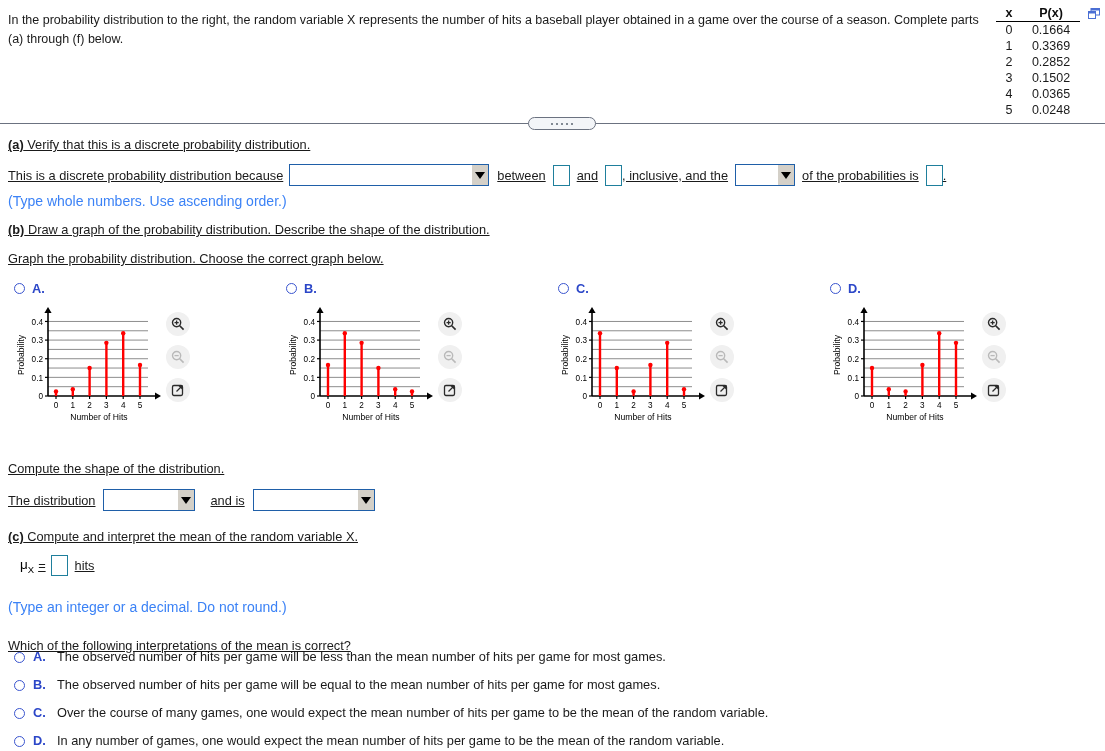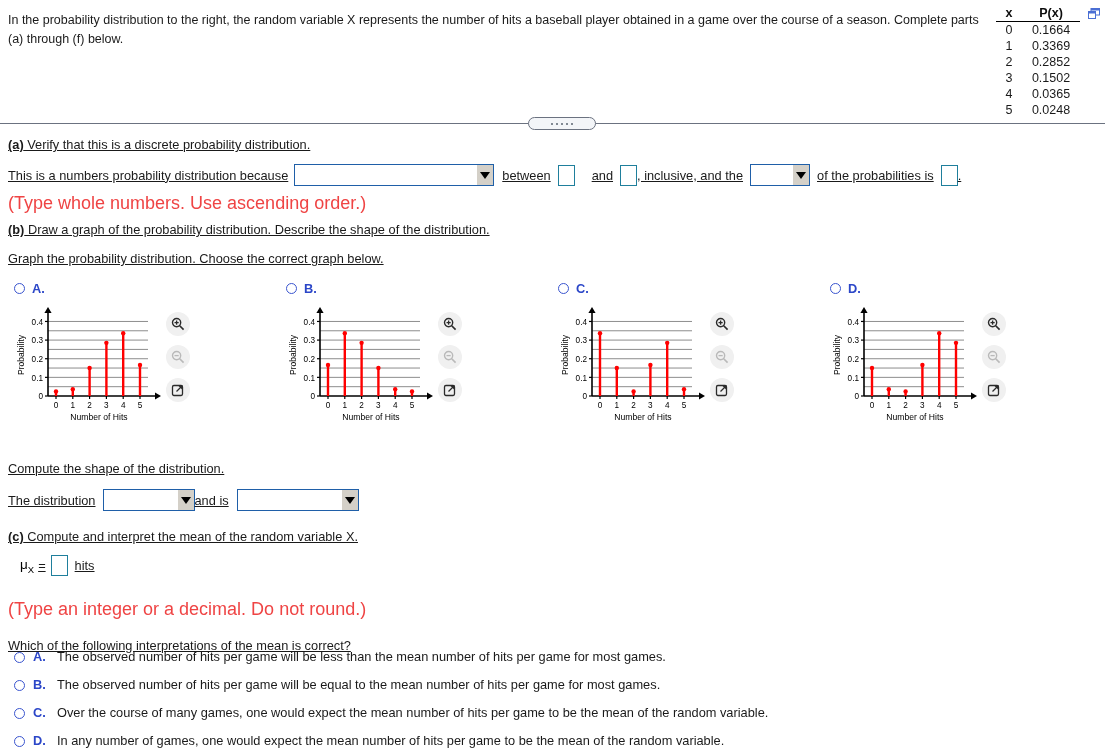--- a/index.html
+++ b/index.html
@@ -52,21 +52,21 @@
   }
   .splitter-handle i {
     width: 2px; height: 2px; background: #5b6472; border-radius: 50%; display: block;
   }
 
   
   .body { position: absolute; left: 0; top: 131px; width: 1105px; height: 620px; }
 
   .q-line { font-size: 12.8px; color: #1a1a1a; line-height: 17px; text-decoration: underline; }
   .q-label { font-weight: bold; }
-  .hint { color: #ef4444; font-size: 18px; }
+  .hint { color: #3b82f6; font-size: 14px; }
   .blue-letter { color: #2b46c8; font-weight: bold; }
 
   .row { display: flex; align-items: center; }
 
   
   .select-box {
     border: 1.4px solid #1f5fa8; background: #ffffff; height: 22px;
     display: inline-flex; align-items: stretch; justify-content: flex-end;
     vertical-align: middle; cursor: pointer;
   }
@@ -182,27 +182,27 @@
     </div>
   </div>
 
   <div class="body">
 
     <div style="position:absolute;left:8px;top:5px;" class="q-line">
       <span class="q-label">(a)</span><span> Verify that this is a discrete probability distribution.</span>
     </div>
 
     <div class="row" style="position:absolute;left:8px;top:33px;">
-      <span class="q-line">This is a numbers probability distribution because</span>
+      <span class="q-line">This is a discrete probability distribution because</span>
       <span class="select-box" style="width:200px;margin-left:6px;">
         <span class="select-arrow"></span>
       </span>
       <span class="q-line" style="margin-left:8px;">between</span>
       <span class="tiny-input" style="margin-left:7px;"></span>
-      <span class="q-line" style="margin-left:17px;">and</span>
+      <span class="q-line" style="margin-left:7px;">and</span>
       <span class="tiny-input" style="margin-left:7px;"></span>
       <span class="q-line">, inclusive, and the</span>
       <span class="select-box" style="width:60px;margin-left:7px;">
         <span class="select-arrow"></span>
       </span>
       <span class="q-line" style="margin-left:7px;">of the probabilities is</span>
       <span class="tiny-input" style="margin-left:7px;"></span>
       <span class="q-line">.</span>
     </div>
 
@@ -545,21 +545,21 @@
         </div>
       </div>
 
     <div style="position:absolute;left:8px;top:329px;" class="q-line">Compute the shape of the distribution.</div>
 
     <div class="row" style="position:absolute;left:8px;top:358px;">
       <span class="q-line">The distribution</span>
       <span class="select-box" style="width:92px;margin-left:7px;">
         <span class="select-arrow"></span>
       </span>
-      <span class="q-line" style="margin-left:0;text-align:center;">and is</span>
+      <span class="q-line" style="margin-left:16px;text-align:center;">and is</span>
       <span class="select-box" style="width:122px;margin-left:8px;">
         <span class="select-arrow"></span>
       </span>
     </div>
 
     <div style="position:absolute;left:8px;top:397px;" class="q-line">
       <span class="q-label">(c)</span><span> Compute and interpret the mean of the random variable X.</span>
     </div>
 
     <div class="row" style="position:absolute;left:8px;top:424px;">

